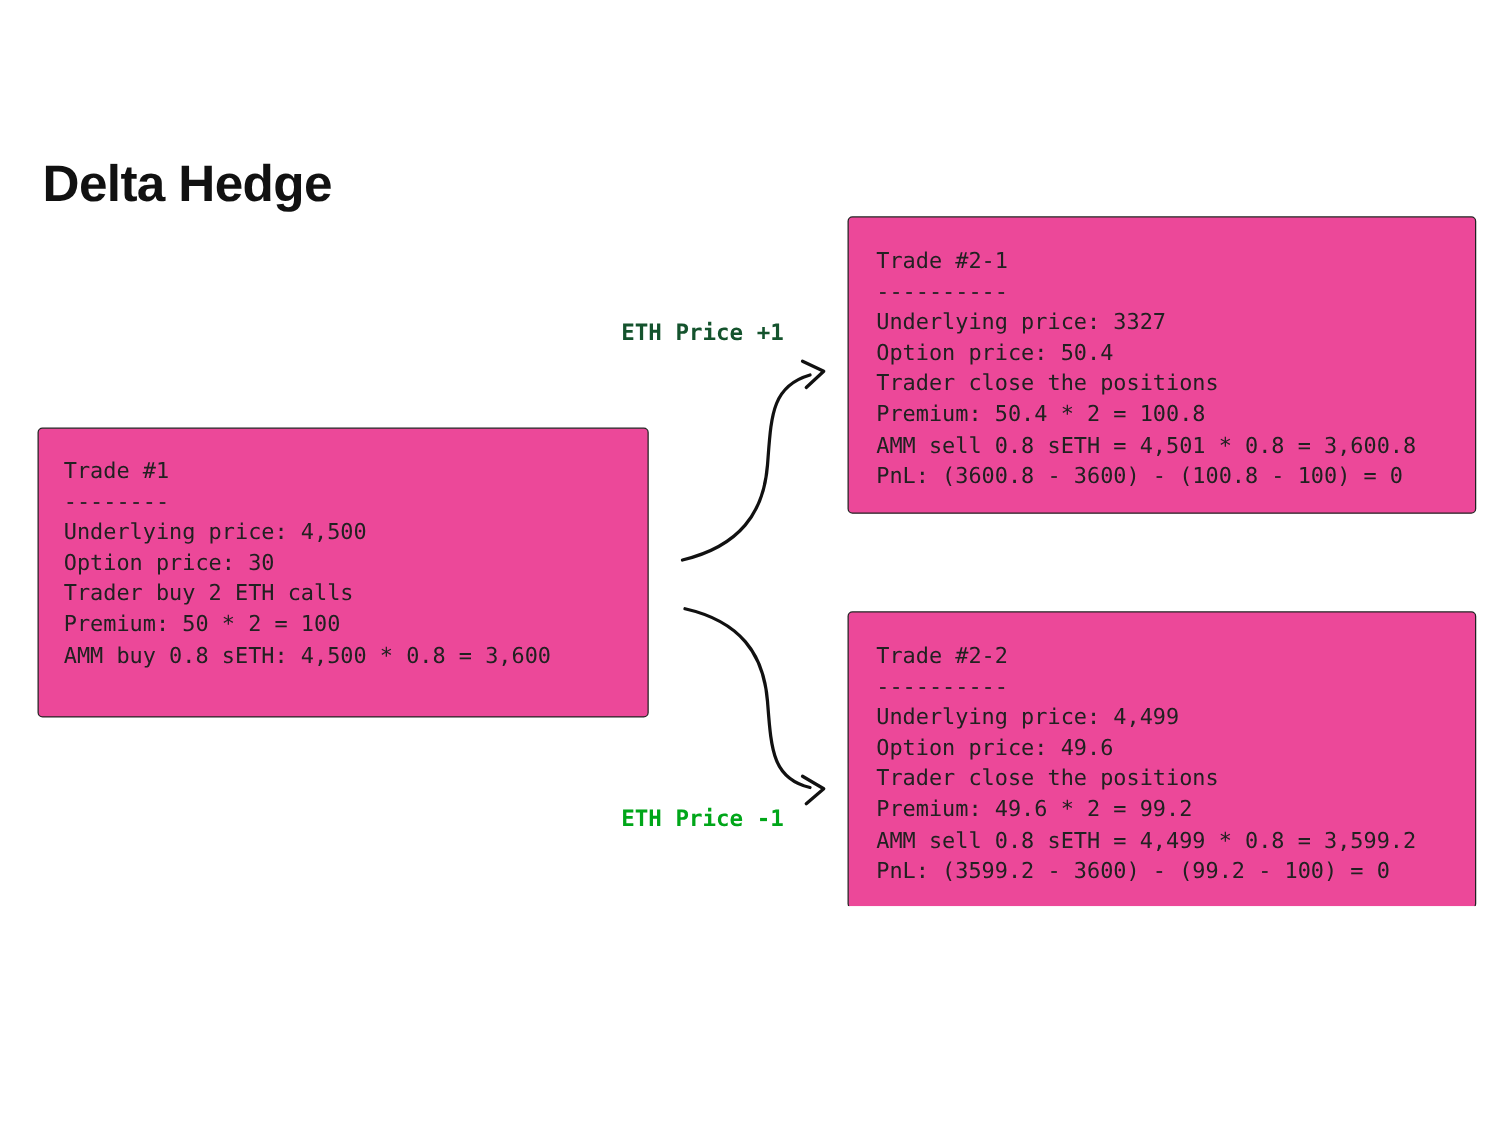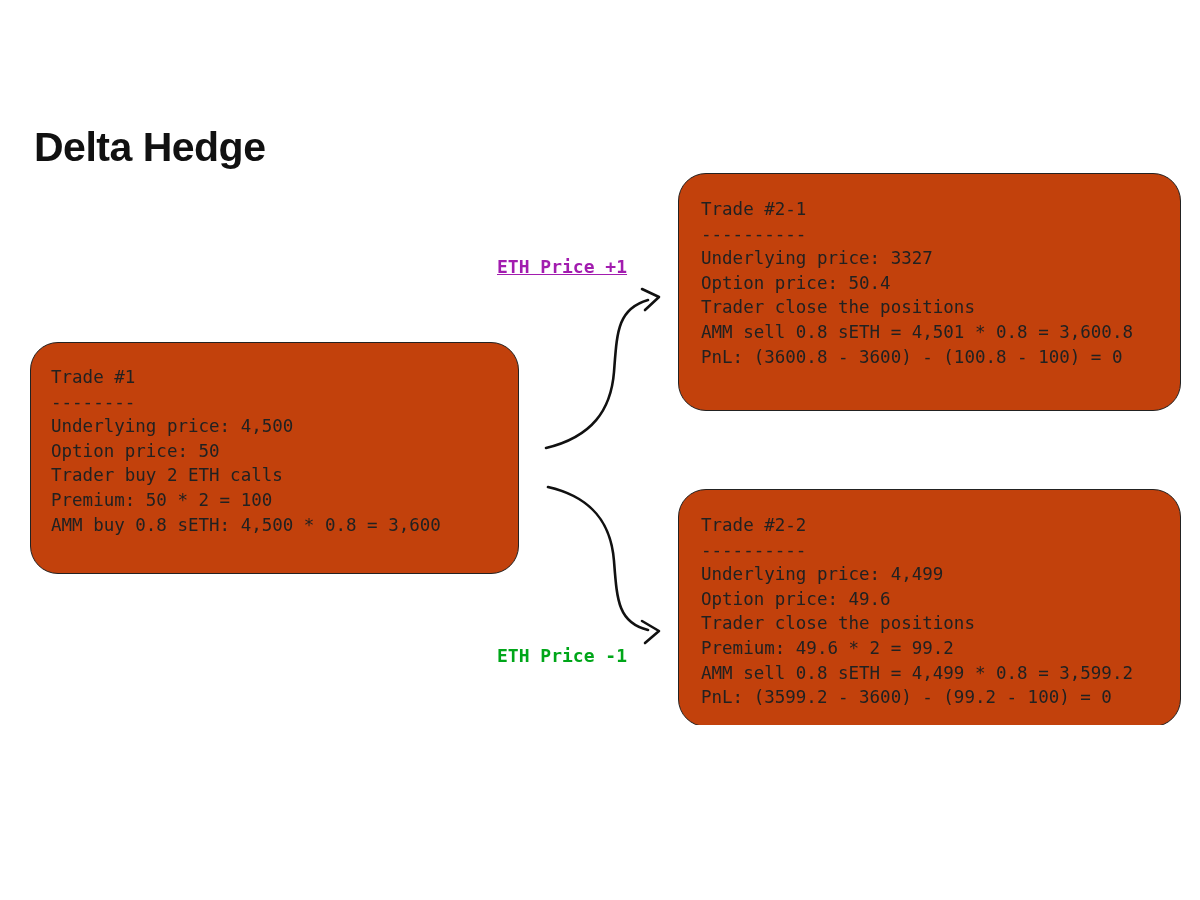--- a/index.html
+++ b/index.html
@@ -19,22 +19,22 @@
     top: 124px;
     font-family: "Liberation Sans", sans-serif;
     font-weight: bold;
     font-size: 41px;
     letter-spacing: -0.5px;
     color: #111111;
   }
   .trade-box {
     position: absolute;
     border: 1.6px solid #222222;
-    border-radius: 28px;
-    background: #c2410c;
+    border-radius: 4px;
+    background: #ec4899;
   }
   .box-1 { left: 30px;  top: 342px; width: 489px; height: 232px; padding: 22px 10px 0 20px; }
   .box-2 { left: 678px; top: 173px; width: 503px; height: 238px; padding: 23px 10px 0 22px; }
   .box-3 { left: 678px; top: 489px; width: 503px; height: 238px; padding: 23px 10px 0 22px; }
   .code-lines div {
     font-family: "DejaVu Sans Mono", monospace;
     font-size: 17.5px;
     line-height: 24.6px;
     white-space: pre;
     color: #212121;
@@ -69,53 +69,54 @@
 
 <div class="page">
 
   <div class="title">Delta Hedge</div>
 
   <div class="trade-box box-1">
     <div class="code-lines">
         <div>Trade #1</div>
         <div>--------</div>
         <div>Underlying price: 4,500</div>
-        <div>Option price: 50</div>
+        <div>Option price: 30</div>
         <div>Trader buy 2 ETH calls</div>
         <div>Premium: 50 * 2 = 100</div>
         <div>AMM buy 0.8 sETH: 4,500 * 0.8 = 3,600</div>
       </div>
   </div>
 
   <div class="trade-box box-2">
     <div class="code-lines">
         <div>Trade #2-1</div>
         <div>----------</div>
         <div>Underlying price: 3327</div>
         <div>Option price: 50.4</div>
         <div>Trader close the positions</div>
+        <div>Premium: 50.4 * 2 = 100.8</div>
         <div>AMM sell 0.8 sETH = 4,501 * 0.8 = 3,600.8</div>
         <div>PnL: (3600.8 - 3600) - (100.8 - 100) = 0</div>
       </div>
   </div>
 
   <div class="trade-box box-3">
     <div class="code-lines">
         <div>Trade #2-2</div>
         <div>----------</div>
         <div>Underlying price: 4,499</div>
         <div>Option price: 49.6</div>
         <div>Trader close the positions</div>
         <div>Premium: 49.6 * 2 = 99.2</div>
         <div>AMM sell 0.8 sETH = 4,499 * 0.8 = 3,599.2</div>
         <div>PnL: (3599.2 - 3600) - (99.2 - 100) = 0</div>
       </div>
   </div>
 
-  <div class="flow-label label-up" style="color: #a21caf; text-decoration: underline;">ETH Price +1</div>
+  <div class="flow-label label-up" style="color: #14532d;">ETH Price +1</div>
 
   <div class="flow-label label-down" style="color: rgb(0, 166, 25);">ETH Price -1</div>
 
   <svg class="arrows-svg" width="1200" height="900" viewBox="0 0 1200 900">
     <g fill="none" stroke="#111111" stroke-width="2.6" stroke-linecap="round" stroke-linejoin="round">
       <path d="M 546 448 C 592 437, 611 410, 614 372 C 617 333, 617 309, 648 300"></path>
       <polyline points="642,289 659,297 645,310"></polyline>
       <path d="M 548 487 C 592 497, 611 523, 614 561 C 617 600, 618 623, 648 630"></path>
       <polyline points="642,621 659,631 645,643"></polyline>
     </g>

